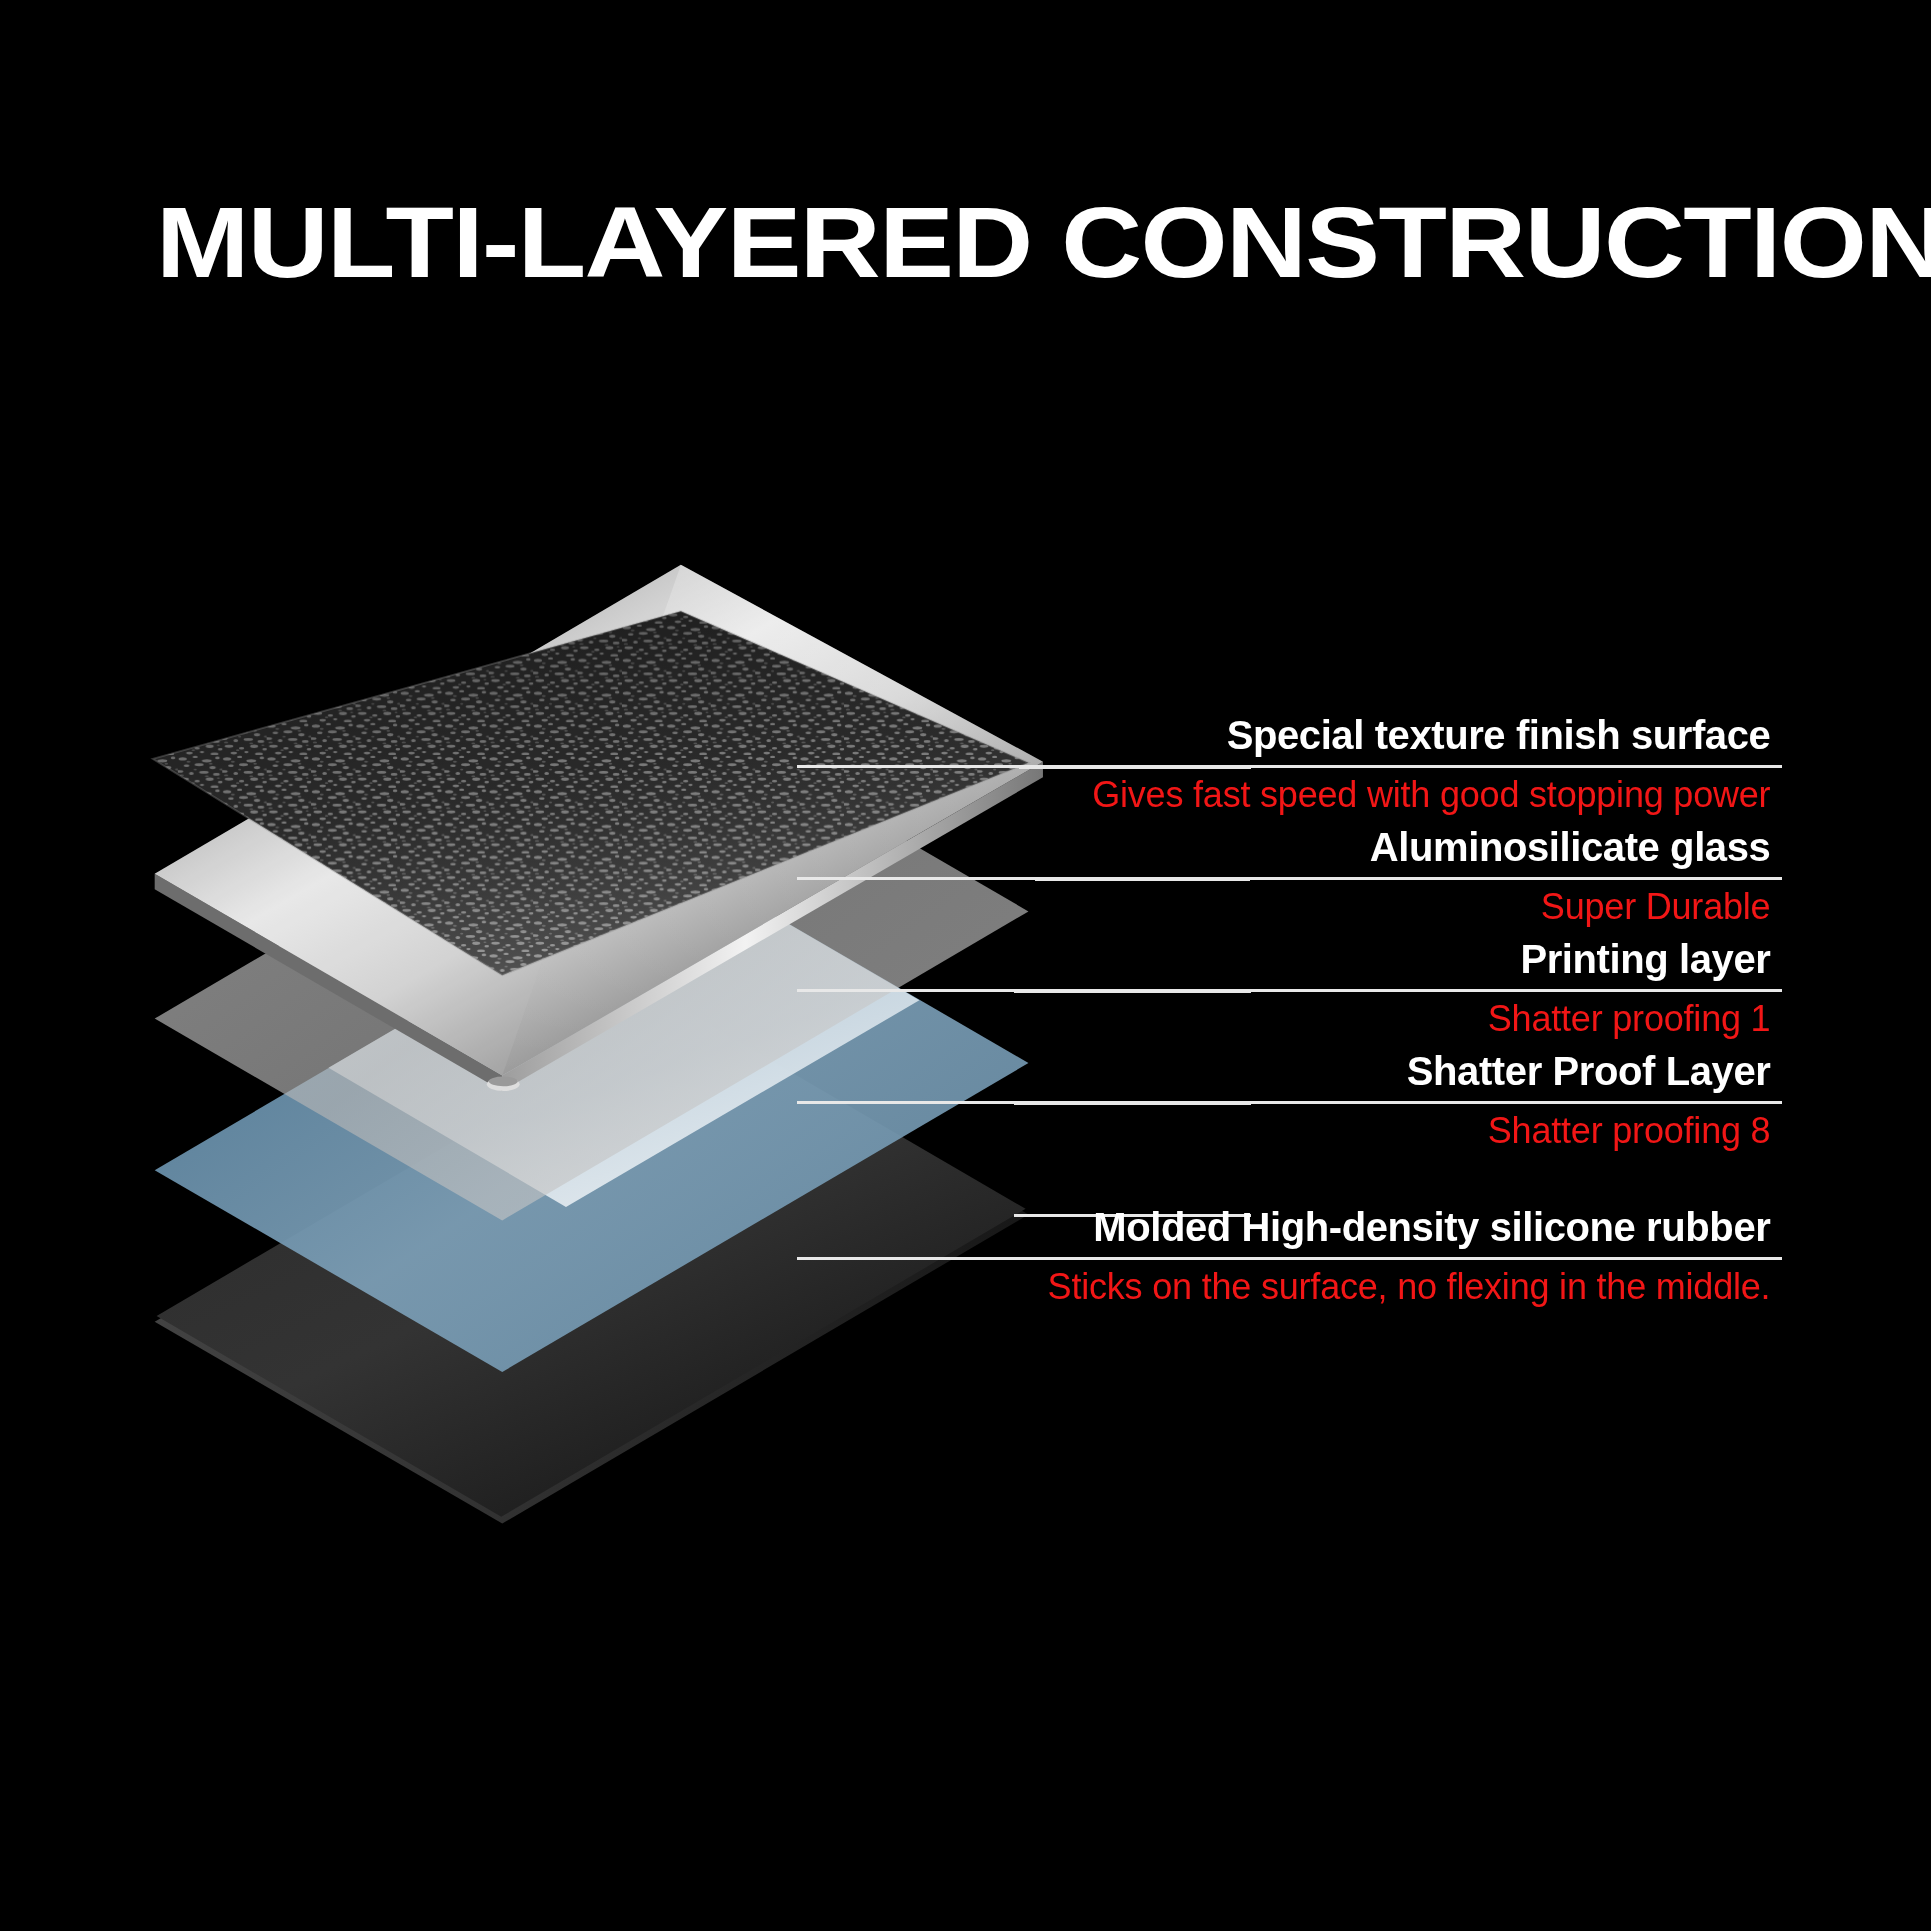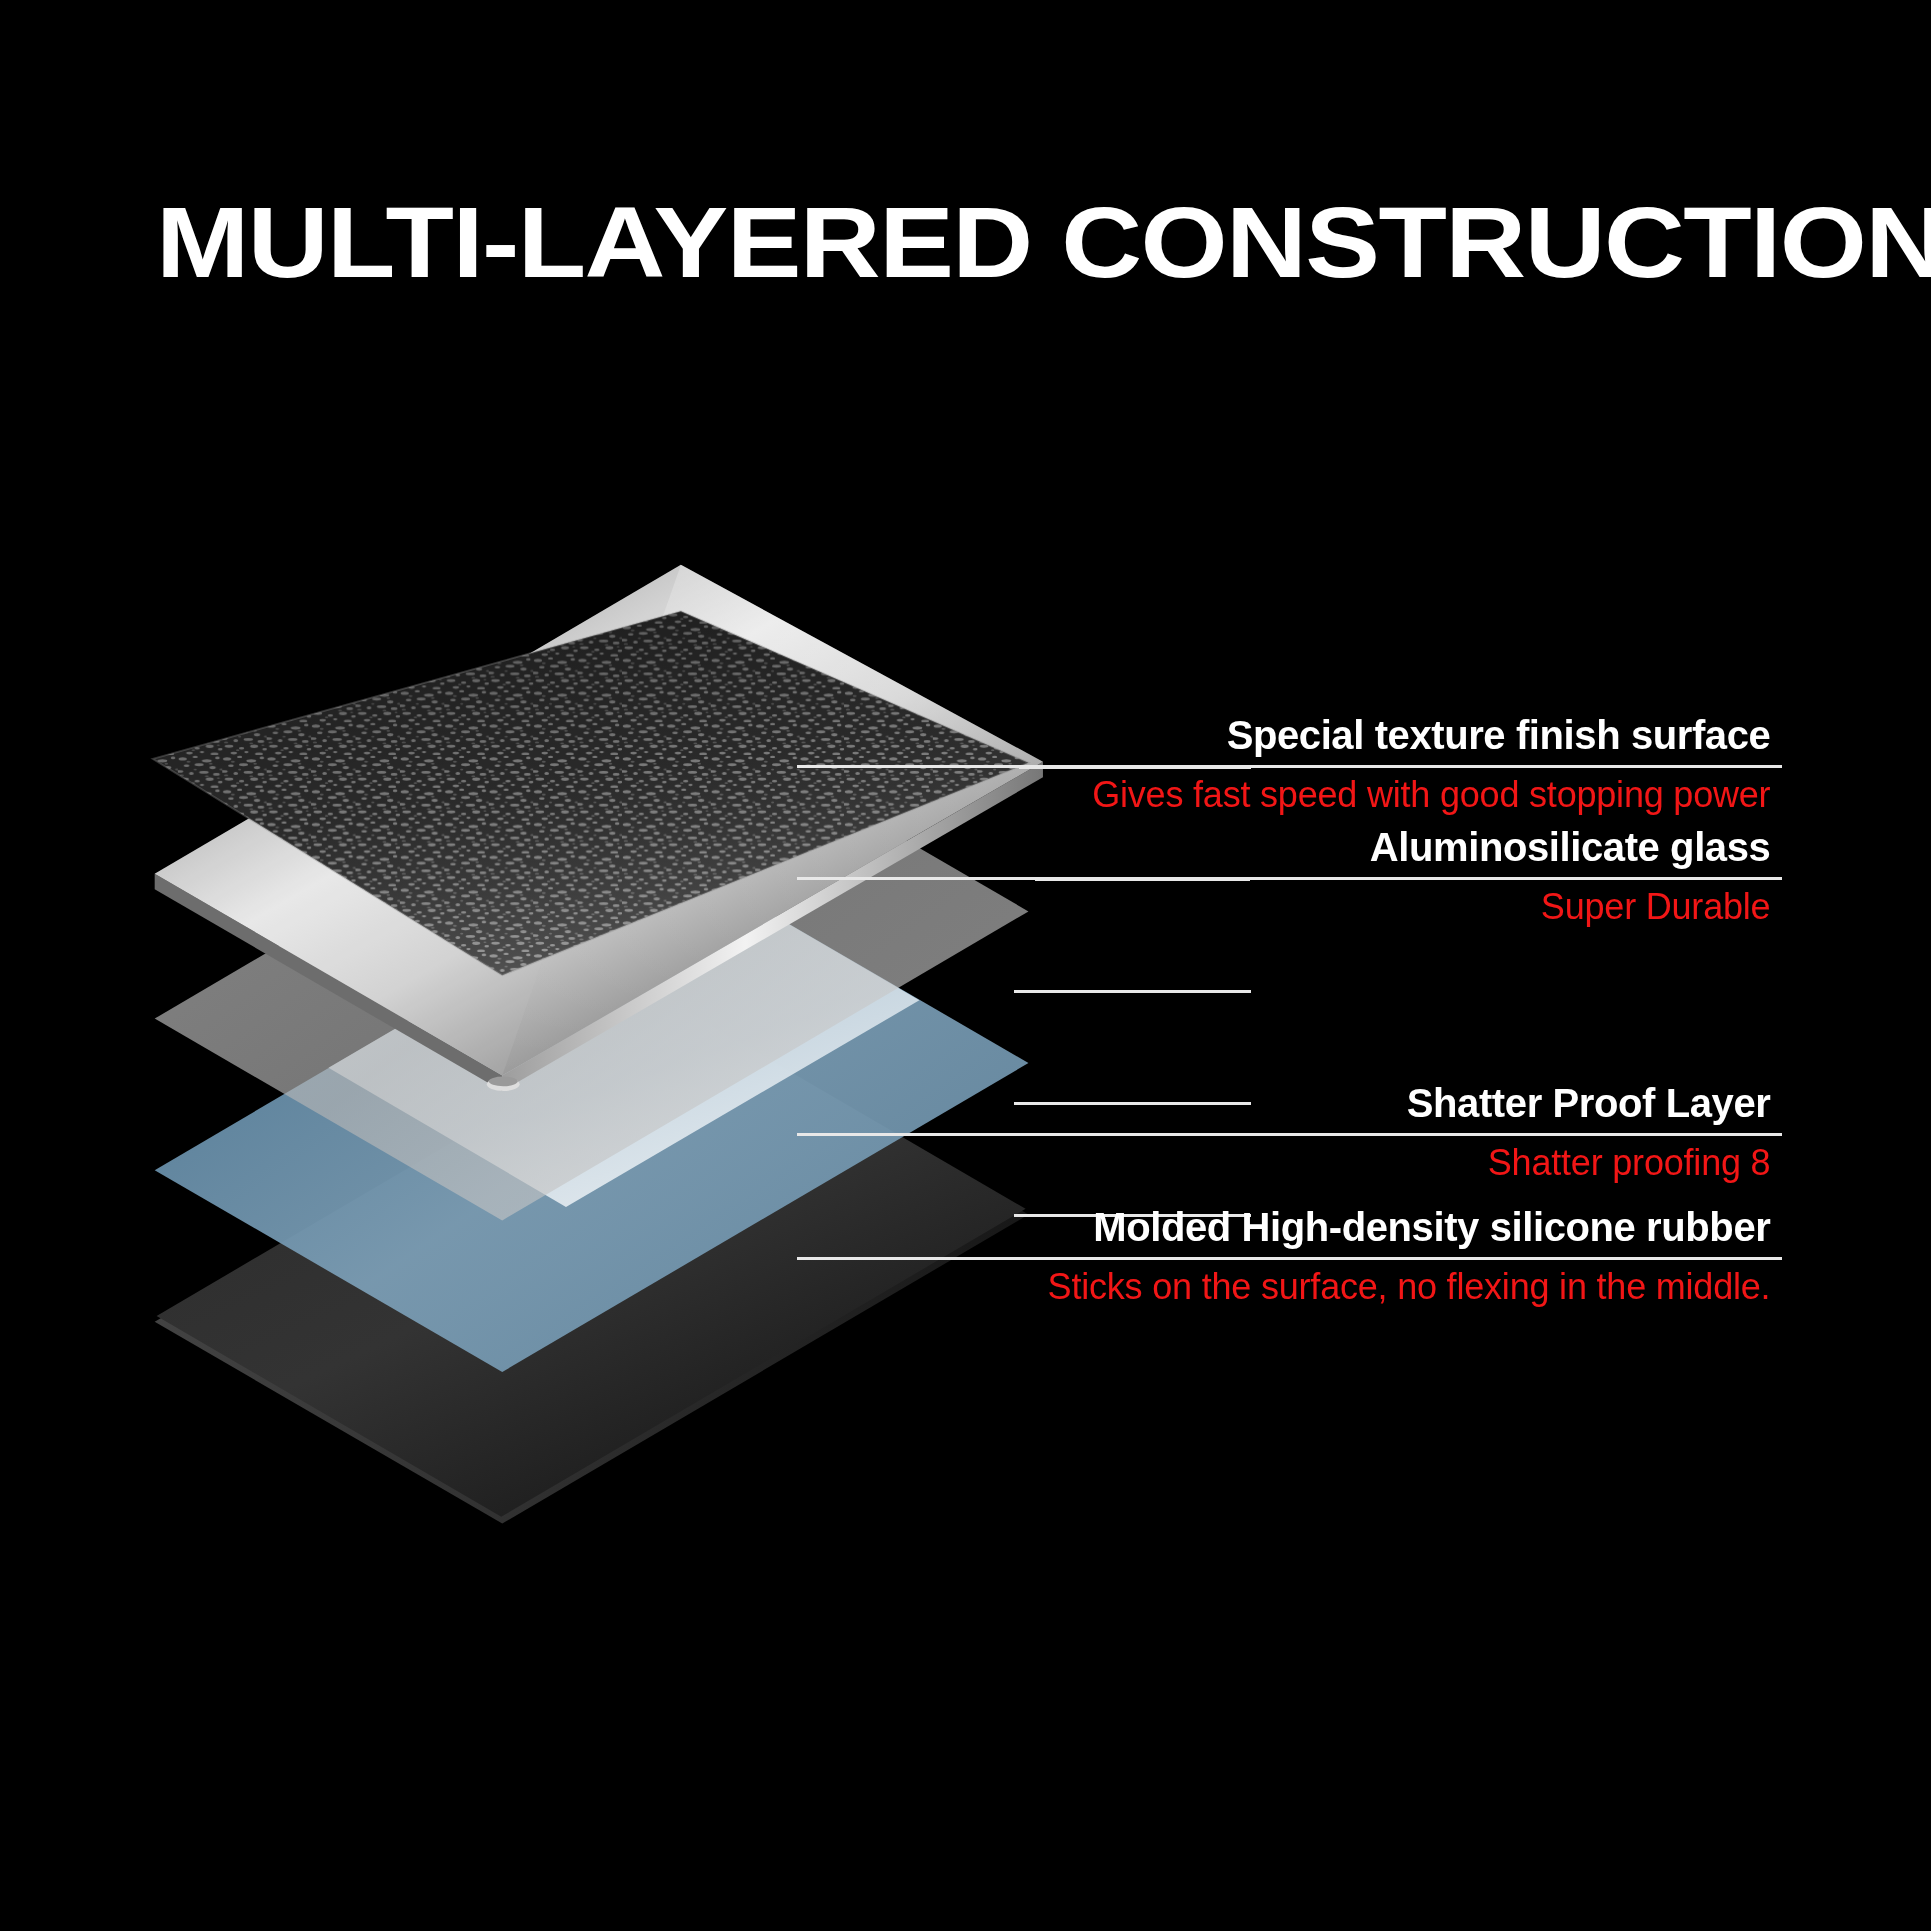--- a/index.html
+++ b/index.html
@@ -88,21 +88,21 @@
     line-height: 1.06;
     letter-spacing: -0.2px;
     padding-right: 11.6px;
     white-space: nowrap;
   }
 
   
   #callout-0 { top: 714px; }
   #callout-1 { top: 826px; }
   #callout-2 { top: 938px; }
-  #callout-3 { top: 1050px; margin-top: 32px; }
+  #callout-3 { top: 1050px; }
   #callout-4 { top: 1206px; }
 
   
   .leader {
     position: absolute;
     height: 2.9px;
     background: #e8e8e8;
   }
 </style>
 </head>
@@ -257,20 +257,25 @@
     <span class="c-rule"></span>
     <span class="c-sub">Super Durable</span>
   </div>
 
   <div class="callout" id="callout-0">
     <span class="c-title">Special texture finish surface</span>
     <span class="c-rule"></span>
     <span class="c-sub">Gives fast speed with good stopping power</span>
   </div>
 
+  <div class="callout" id="callout-2">
+    <span class="c-title">Printing layer</span>
+    <span class="c-rule"></span>
+    <span class="c-sub">Shatter proofing 1</span>
+  </div>
 
   <div class="callout" id="callout-3">
     <span class="c-title">Shatter Proof Layer</span>
     <span class="c-rule"></span>
     <span class="c-sub">Shatter proofing 8</span>
   </div>
 
   <div class="callout" id="callout-4">
     <span class="c-title">Molded High-density silicone rubber</span>
     <span class="c-rule"></span>

